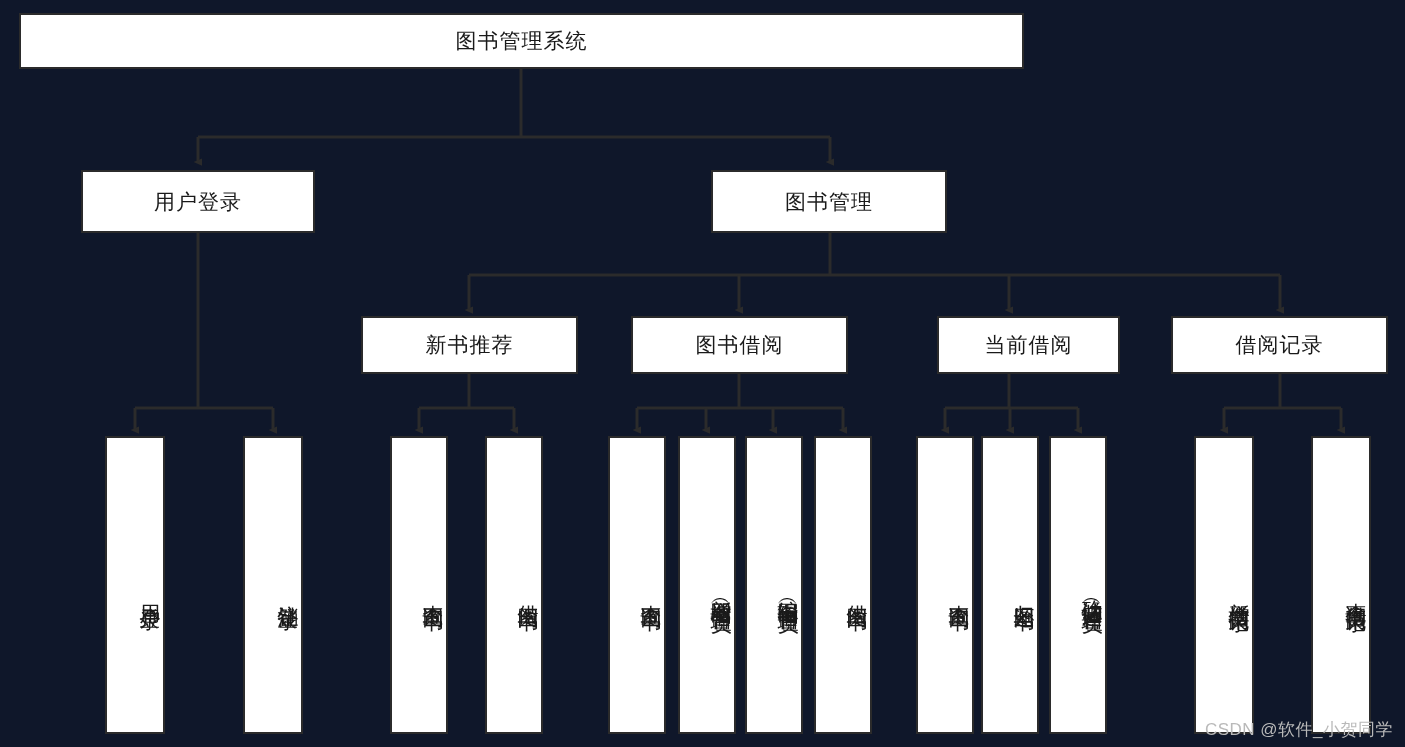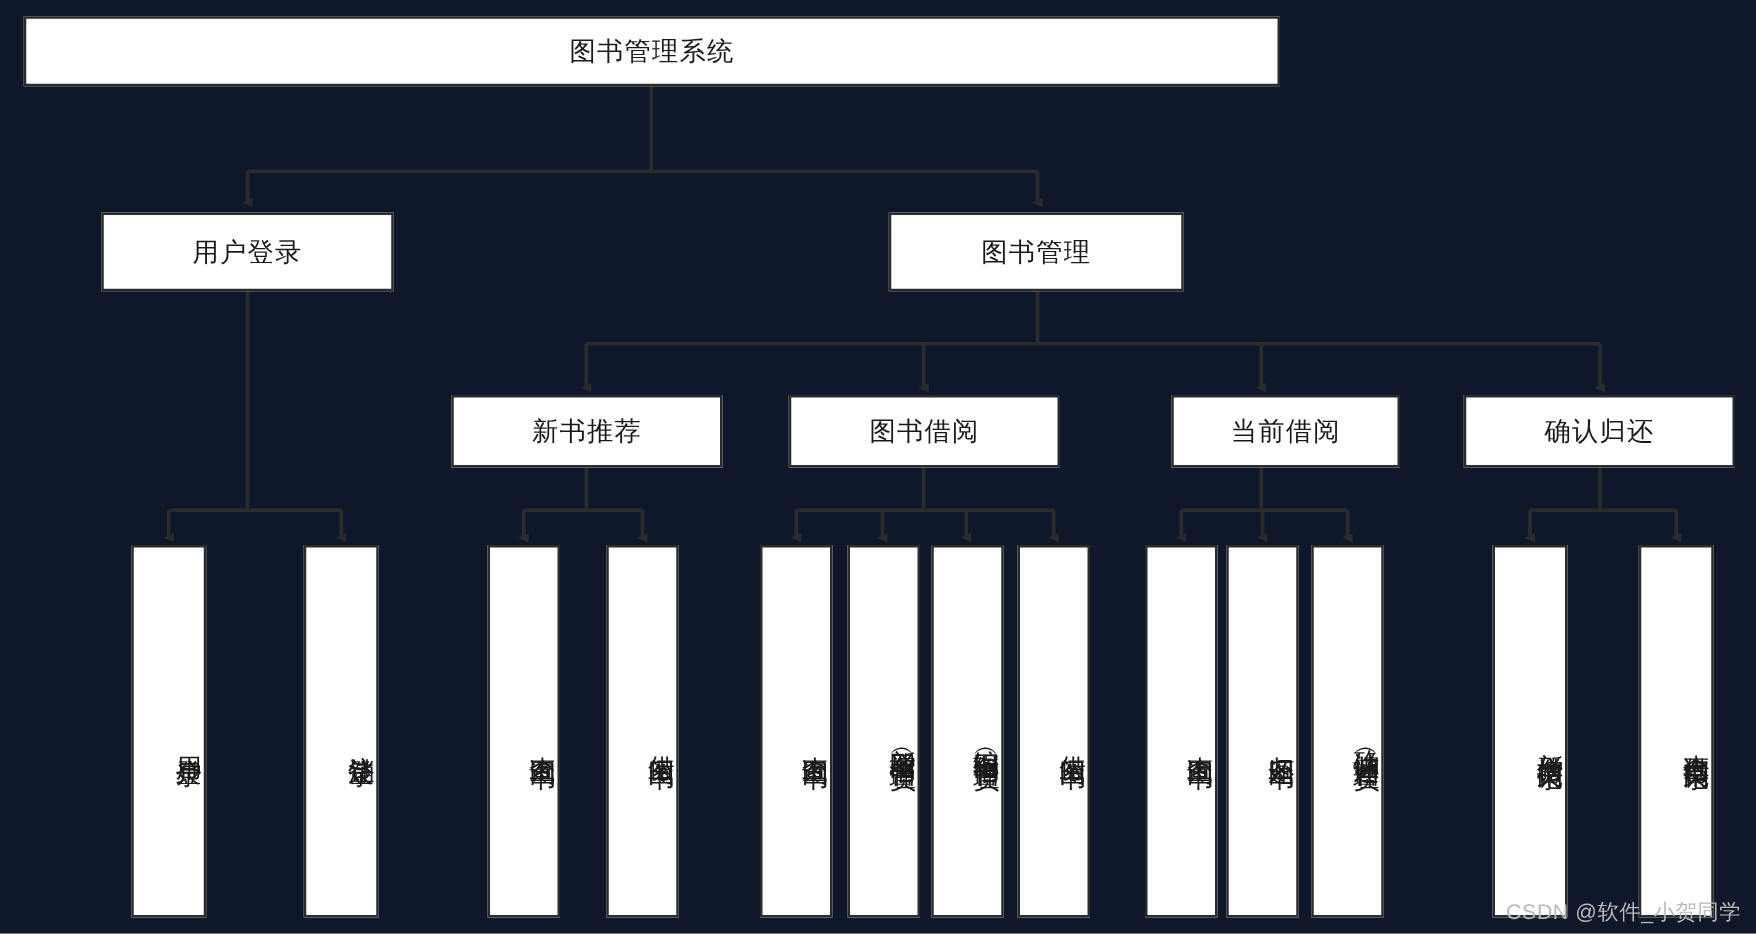--- a/index.html
+++ b/index.html
@@ -134,21 +134,21 @@
   <div class="node h" style="left:361px; top:316px; width:217px; height:58px;">
     <span>新书推荐</span>
   </div>
   <div class="node h" style="left:631px; top:316px; width:217px; height:58px;text-align:center;">
     <span>图书借阅</span>
   </div>
   <div class="node h" style="left:901px; top:316px; width:183px; height:58px;margin-left:36px;">
     <span>当前借阅</span>
   </div>
   <div class="node h" style="left:1171px; top:316px; width:217px; height:58px;">
-    <span>确认归还</span>
+    <span>借阅记录</span>
   </div>
 
   <div class="node v" style="left:105px; top:436px; width:60px; height:298px;">
     <span>用户登录</span>
   </div>
   <div class="node v" style="left:243px; top:436px; width:60px; height:298px;">
     <span>注销登录</span>
   </div>
 
   <div class="node v" style="left:390px; top:436px; width:58px; height:298px;">

